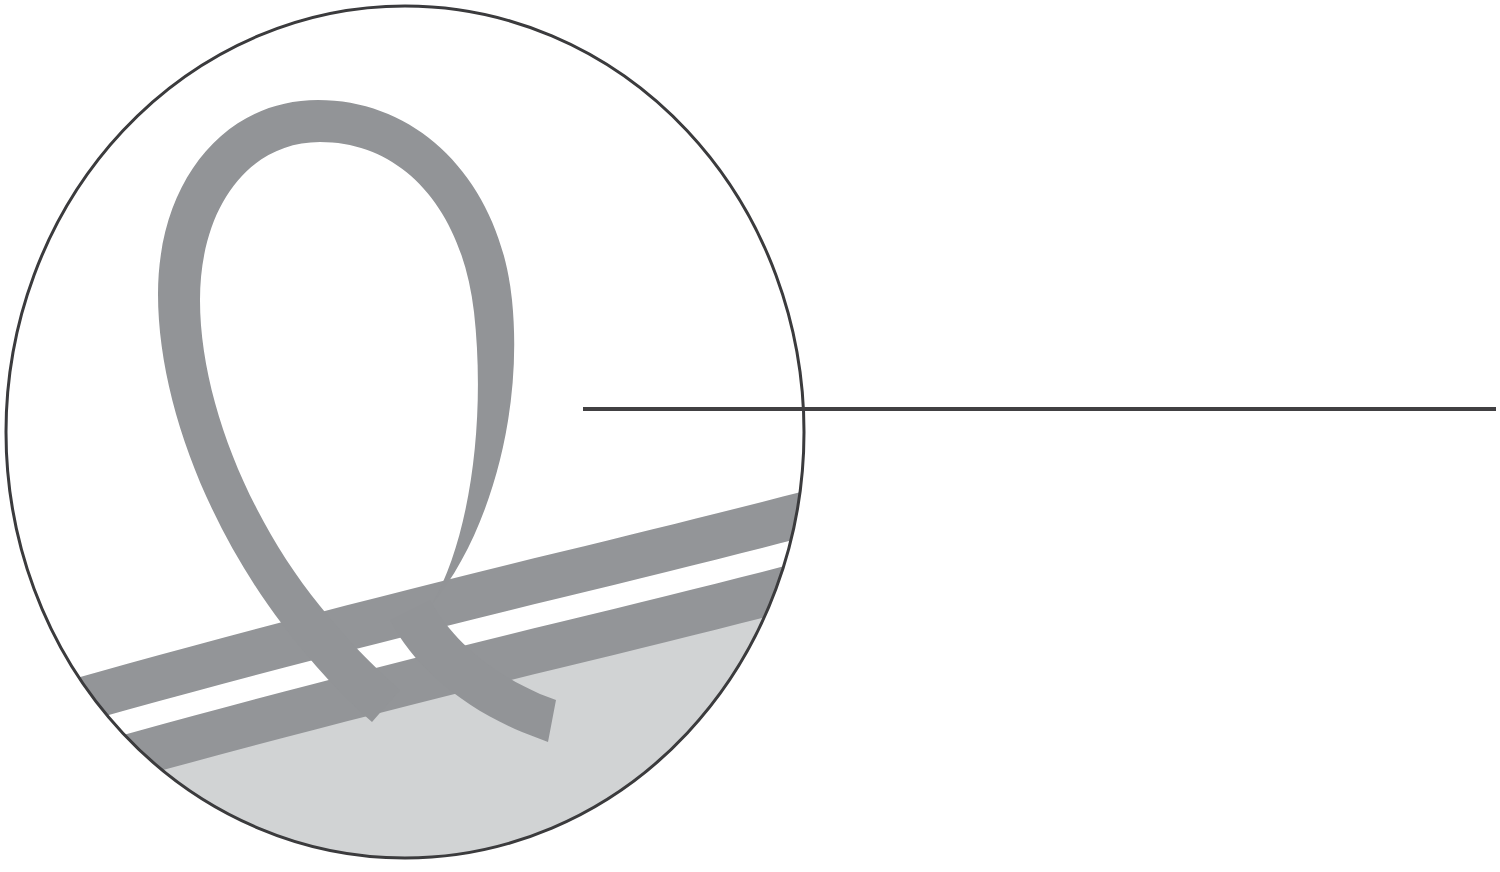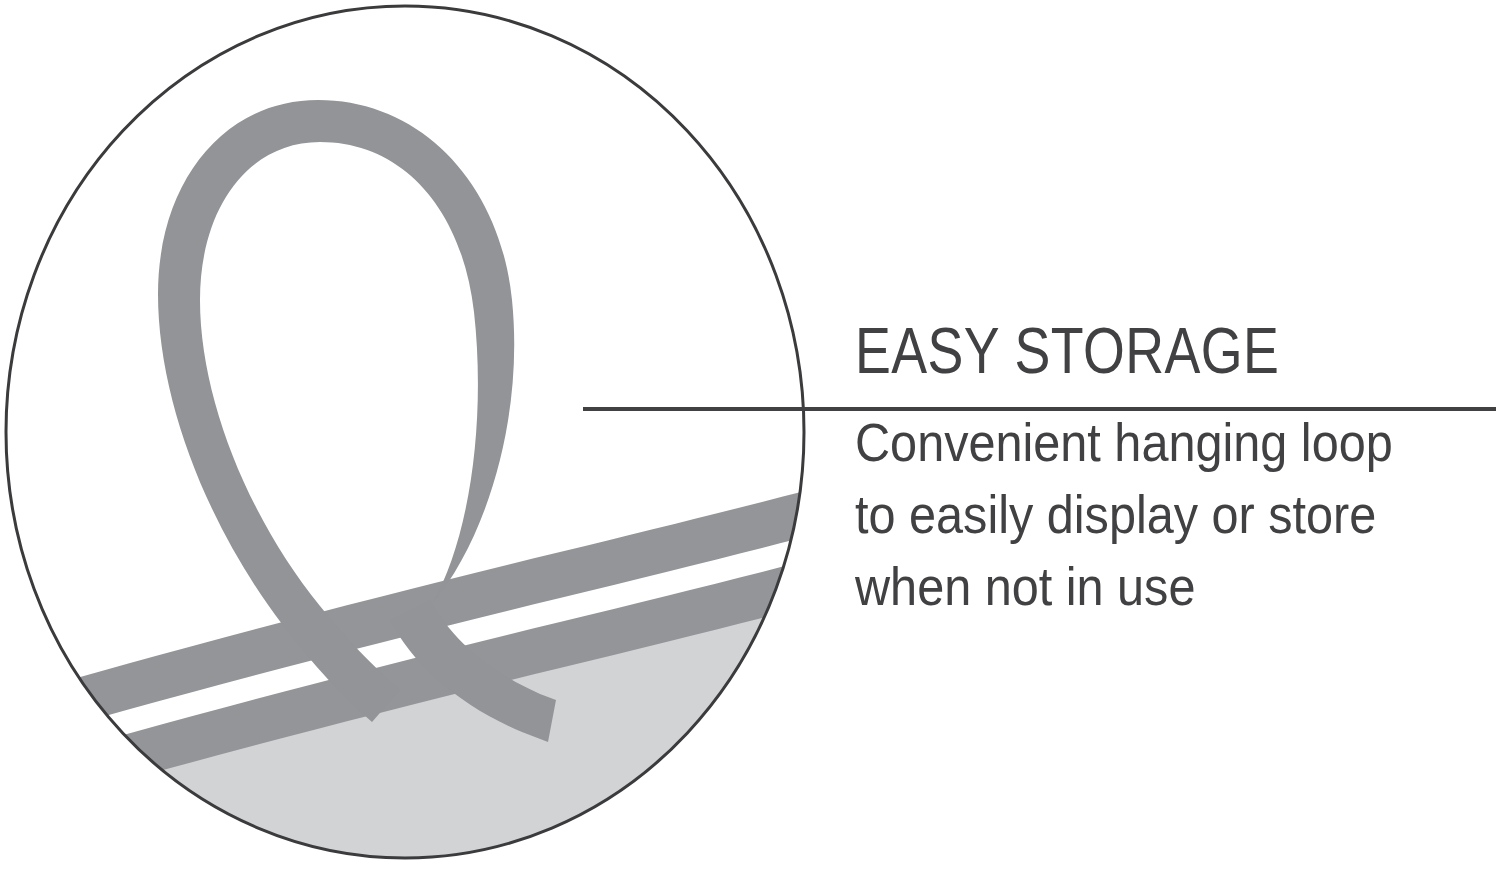--- a/index.html
+++ b/index.html
@@ -122,22 +122,14 @@
 
     </g>
 
     <ellipse cx="405" cy="432" rx="399" ry="426" fill="none" stroke="#3b3b3d" stroke-width="3"></ellipse>
   </svg>
 
   <svg style="position:absolute; left:0; top:0; width:1500px; height:872px; pointer-events:none;" viewBox="0 0 1500 872" xmlns="http://www.w3.org/2000/svg" aria-hidden="true">
     <line x1="583" y1="409" x2="1496" y2="409" stroke="#414042" stroke-width="4"></line>
   </svg>
 
-  <div id="text-panel">
-    <h1 id="heading">EASY STORAGE</h1>
-    <div id="body-text">
-      <span class="line">Convenient hanging loop</span>
-      <span class="line">to easily display or store</span>
-      <span class="line">when not in use</span>
-    </div>
-  </div>
 
 </div>
 
 </body></html>

